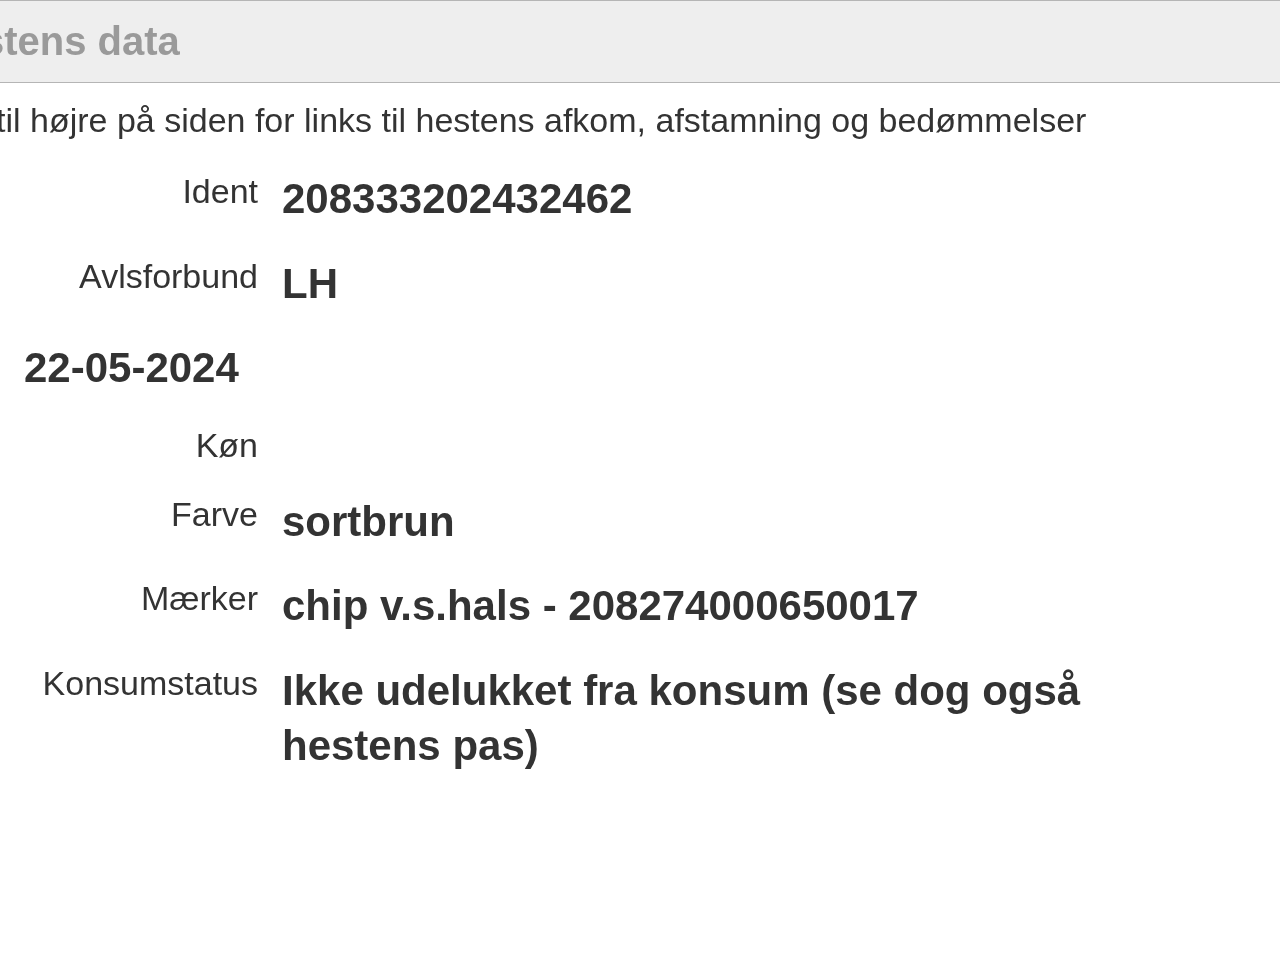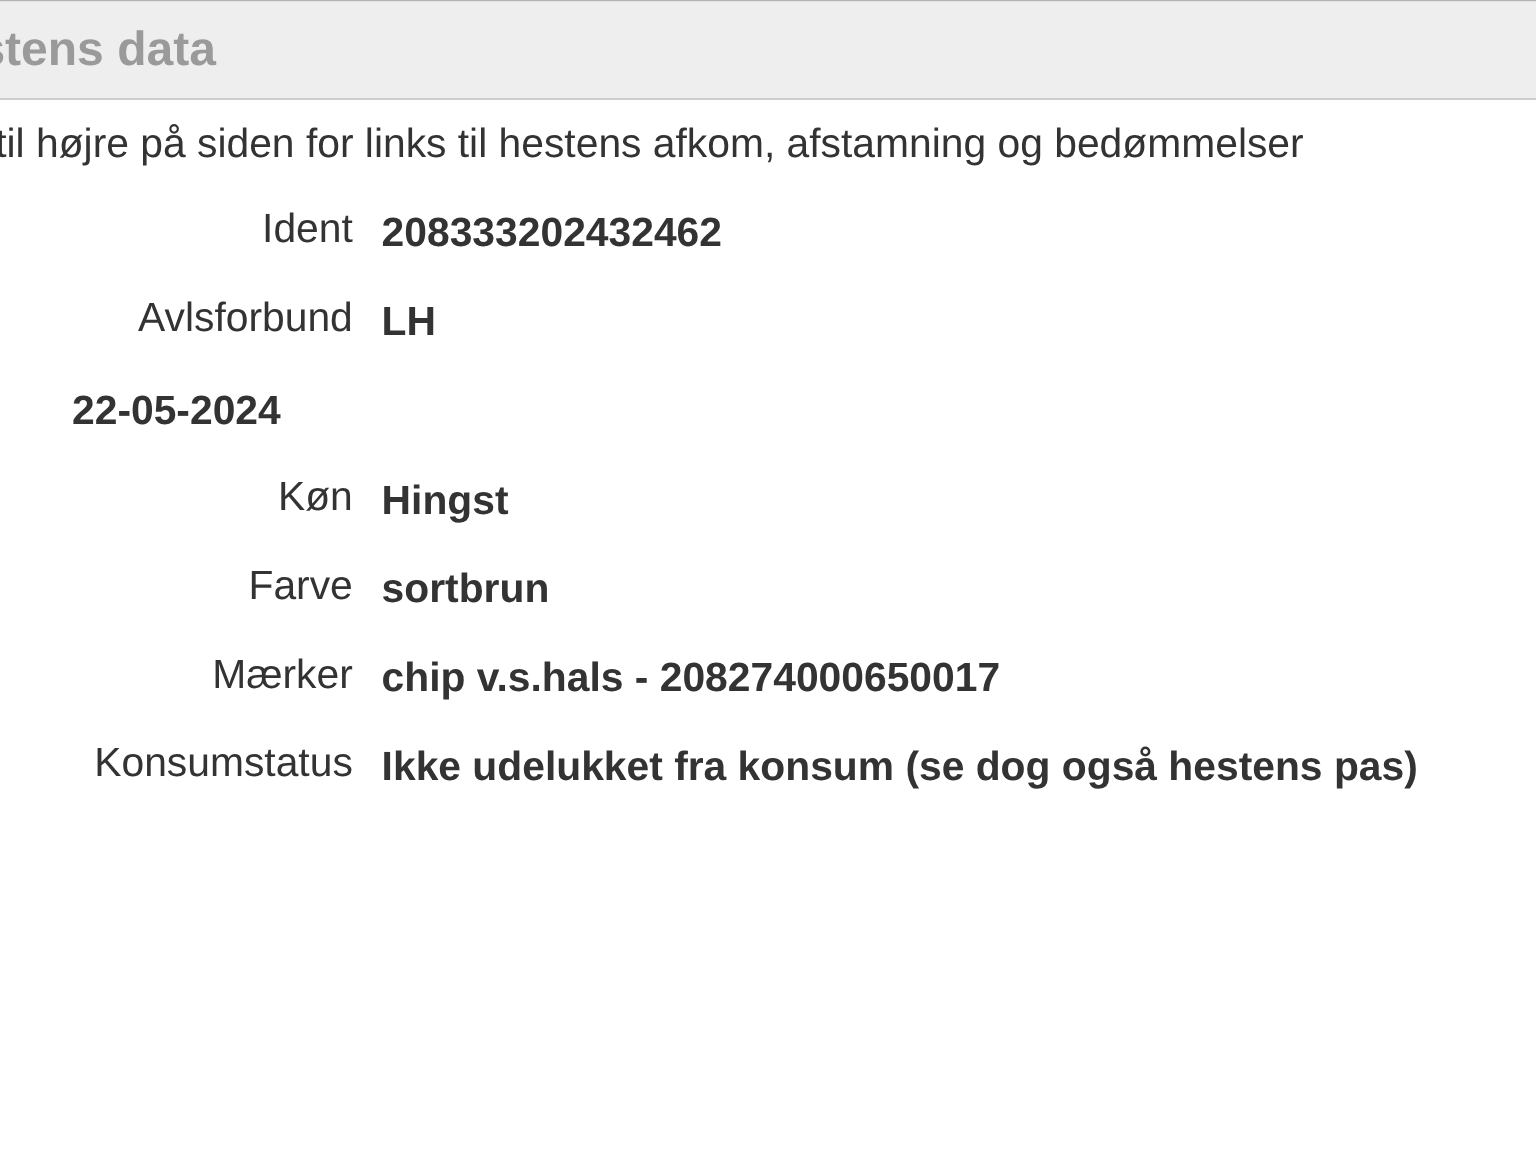--- a/index.html
+++ b/index.html
@@ -35,34 +35,33 @@
       white-space: nowrap;
       font-weight: 400;
     }
     .data-table {
       margin-top: 22px;
     }
     .row {
       display: flex;
       align-items: flex-start;
       margin-bottom: 30px;
-      margin-left: 36px;
     }
     .label-cell {
       width: 258px;
       text-align: right;
       font-size: 34px;
       font-weight: 400;
       color: #333333;
       padding-right: 0;
       white-space: nowrap;
     }
     .value-cell {
       padding-left: 24px;
-      font-size: 34px;
+      font-size: 42px;
       font-weight: bold;
       color: #333333;
       max-width: 960px;
       line-height: 1.3;
     }
     .chip-link {
       color: #333333;
     }
   </style>
 </head>
@@ -87,21 +86,20 @@
   </div>
 
 
 
   <div class="row">
     <div class="value-cell">22-05-2024</div>
   </div>
 
   <div class="row">
     <div class="label-cell">Køn</div>
-    <div class="value-cell">Hingst</div>
   </div>
 
   <div class="row">
     <div class="label-cell">Farve</div>
     <div class="value-cell">sortbrun</div>
   </div>
 
   <div class="row">
     <div class="label-cell">Mærker</div>
     <div class="value-cell">

